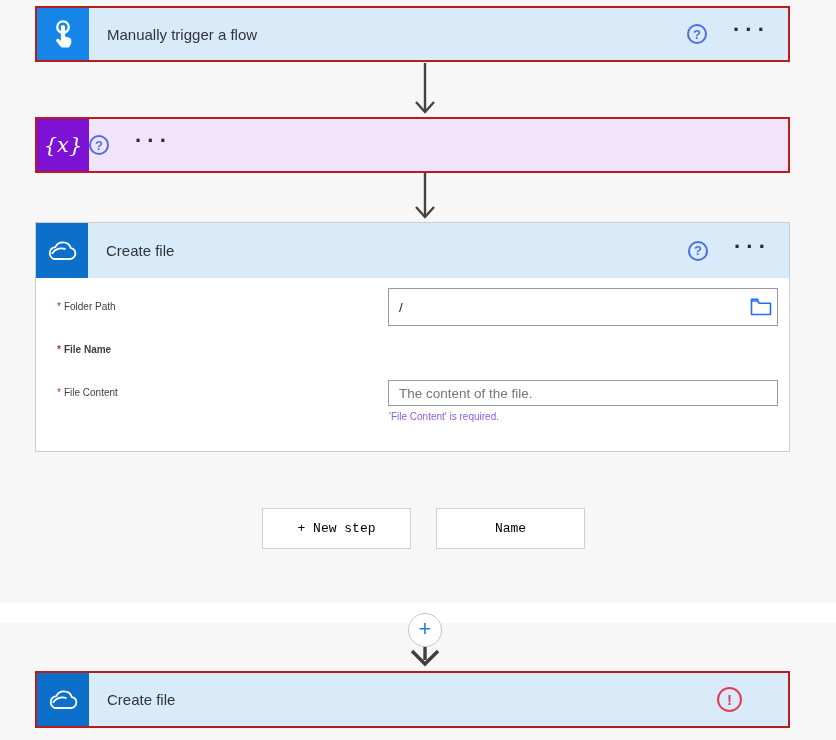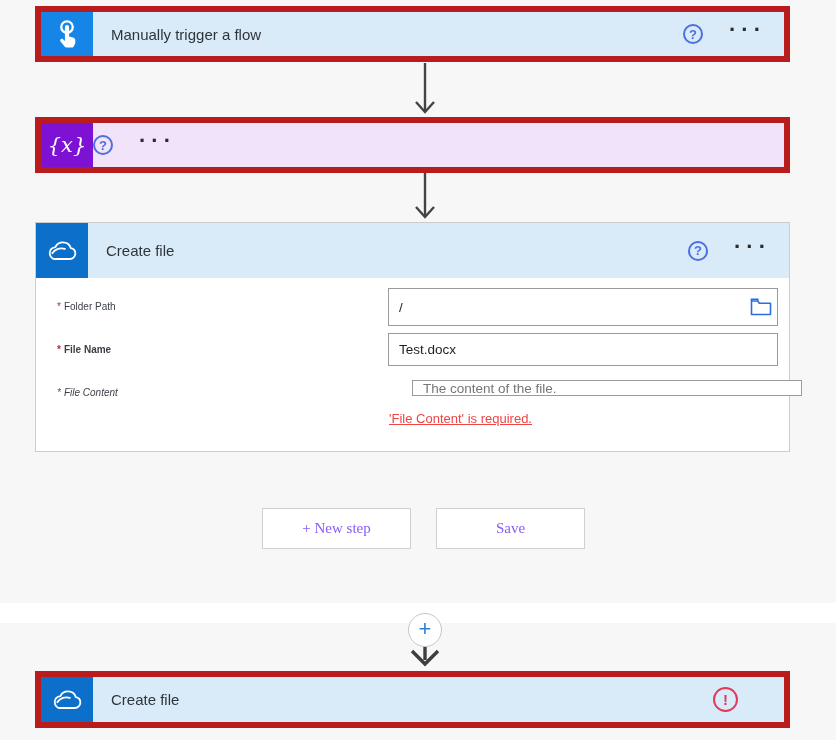--- a/index.html
+++ b/index.html
@@ -6,21 +6,21 @@
   body{
     width:836px;height:740px;background:#f7f7f7;
     font-family:"Liberation Sans", sans-serif;color:#323130;
     -webkit-font-smoothing:antialiased;
   }
   .page{position:relative;width:836px;height:740px;overflow:hidden;}
 
   
   .step-card{
     position:absolute;left:35px;width:755px;height:56px;
-    background:#d9eaf8;border:6px solid #b91c1c;box-sizing:border-box;
+    background:#d9eaf8;border:2px solid #b91c1c;box-sizing:border-box;
     display:flex;align-items:stretch;cursor:pointer;
   }
   .step-icon{
     flex:0 0 52px;display:flex;align-items:center;justify-content:center;
     background:#1586e8;
   }
   .step-icon.purple{background:#7d12d4;}
   .step-icon.onedrive{background:#0c6fc9;}
   .vxicon{
     color:#fff;font-size:21px;font-family:"DejaVu Serif", serif;font-style:italic;
@@ -62,28 +62,28 @@
     position:absolute;left:352px;width:390px;box-sizing:border-box;
     border:1px solid #9a9a9a;background:#fff;font-family:"Liberation Sans",sans-serif;
     font-size:13.5px;color:#1f1f1f;padding:0 10px;outline:none;
   }
   .input-box::placeholder{color:#767676;opacity:1;}
   .picker-btn{
     position:absolute;left:712px;background:transparent;border:none;cursor:pointer;
     padding:0;width:26px;height:22px;display:flex;align-items:center;justify-content:center;
   }
   .error-text{
-    position:absolute;left:353px;font-size:13px;color:#ef4444;white-space:nowrap;text-decoration:underline;
+    position:absolute;left:353px;font-size:10px;color:#8b5cf6;white-space:nowrap;
   }
 
   
   .btn{
     position:absolute;top:508px;width:149px;height:41px;background:#fff;
-    border:1px solid #d2d0ce;font-family:Liberation Serif, serif;
-    font-size:15px;color:#8b5cf6;display:flex;align-items:center;justify-content:center;
+    border:1px solid #d2d0ce;font-family:Liberation Mono, monospace;
+    font-size:13px;color:#000000;display:flex;align-items:center;justify-content:center;
     cursor:pointer;box-sizing:border-box;
   }
   .btn-newstep{left:262px;}
   .btn-save{left:436px;}
 
   
   .white-band{position:absolute;left:0;top:603px;width:836px;height:20px;background:#ffffff;}
   .insert-plus{
     position:absolute;left:408px;top:613px;width:34px;height:34px;border-radius:50%;
     background:#fff;border:1px solid #c6c6c6;box-sizing:border-box;cursor:pointer;
@@ -155,32 +155,31 @@
       <button class="picker-btn" style="top:18px;">
         <svg width="22" height="18" viewBox="0 0 22 18">
           <path fill="none" stroke="#2b6de5" stroke-width="1.6" stroke-linejoin="round" d="M1.5 3h6.2l1.6 2.2H20.5V16.5h-19z"></path>
           <path fill="none" stroke="#2b6de5" stroke-width="1.6" d="M1.5 3V1.2h6.2v1.8"></path>
         </svg>
       </button>
 
       <div class="field-label" style="top:55px;line-height:33px;font-weight:bold;">
         <span class="req">*</span><span>File Name</span>
       </div>
-      <input class="input-box" style="top: 55px; height: 33px;" type="text" value="Test.docx">
-
-      <div class="field-label" style="top:102px;line-height:26px;font-style:italic;">
+
+      <div class="field-label" style="top:102px;line-height:26px;">
         <span class="req">*</span><span>File Content</span>
       </div>
-      <input class="input-box" style="top: 102px; height: 16px; margin-left: 24px;" type="text" placeholder="The content of the file.">
+      <input class="input-box" style="top: 102px; height: 26px;" type="text" placeholder="The content of the file.">
       <div class="error-text" style="top:133px;">'File Content' is required.</div>
     </div>
   </div>
 
   <button class="btn btn-newstep">+ New step</button>
-  <button class="btn btn-save">Save</button>
+  <button class="btn btn-save">Name</button>
 
   <div class="white-band"></div>
 
   <div class="insert-plus">
     <span>+</span>
   </div>
   <svg class="arrow-svg" style="left:407px;top:646px;" width="36" height="24">
     <line x1="18" y1="1" x2="18" y2="14" stroke="#3f3e3c" stroke-width="3.4"></line>
     <polyline points="5,5 18,18 31,5" fill="none" stroke="#3f3e3c" stroke-width="3.4"></polyline>
   </svg>

